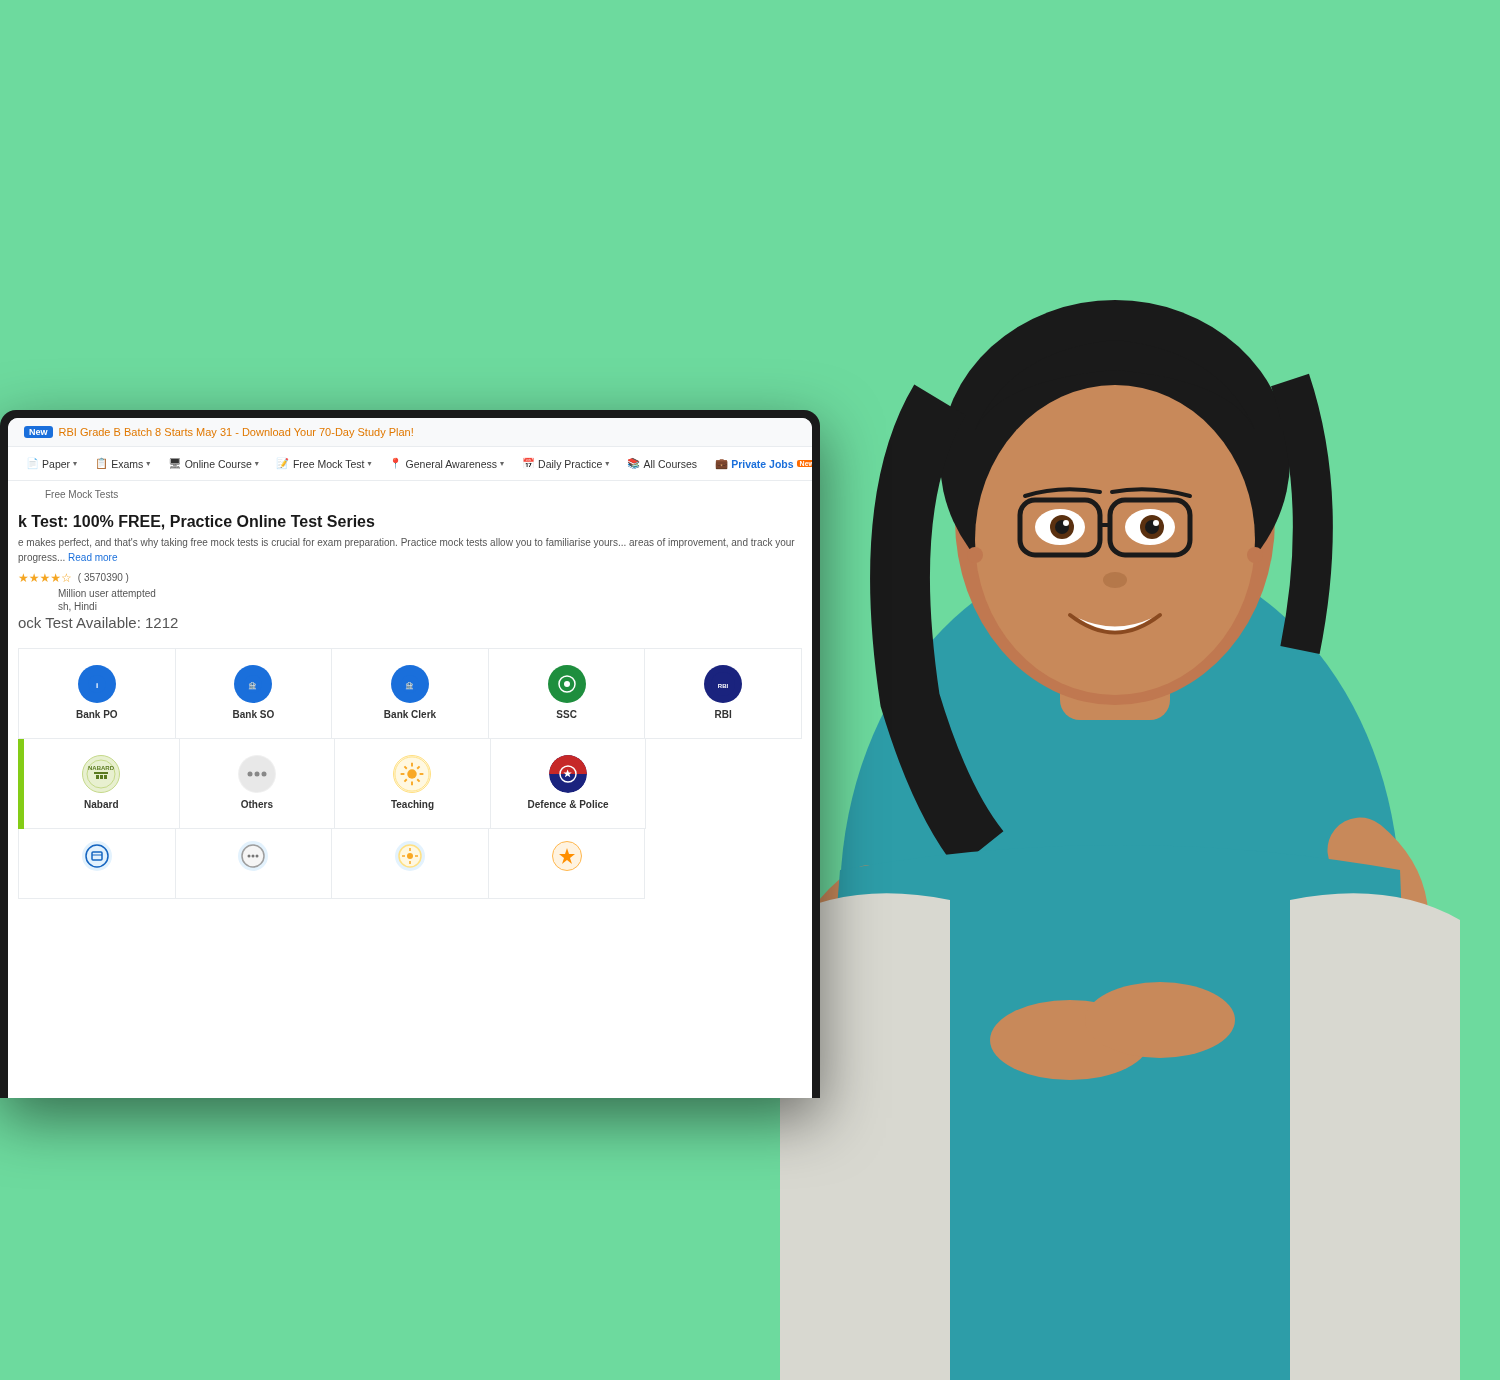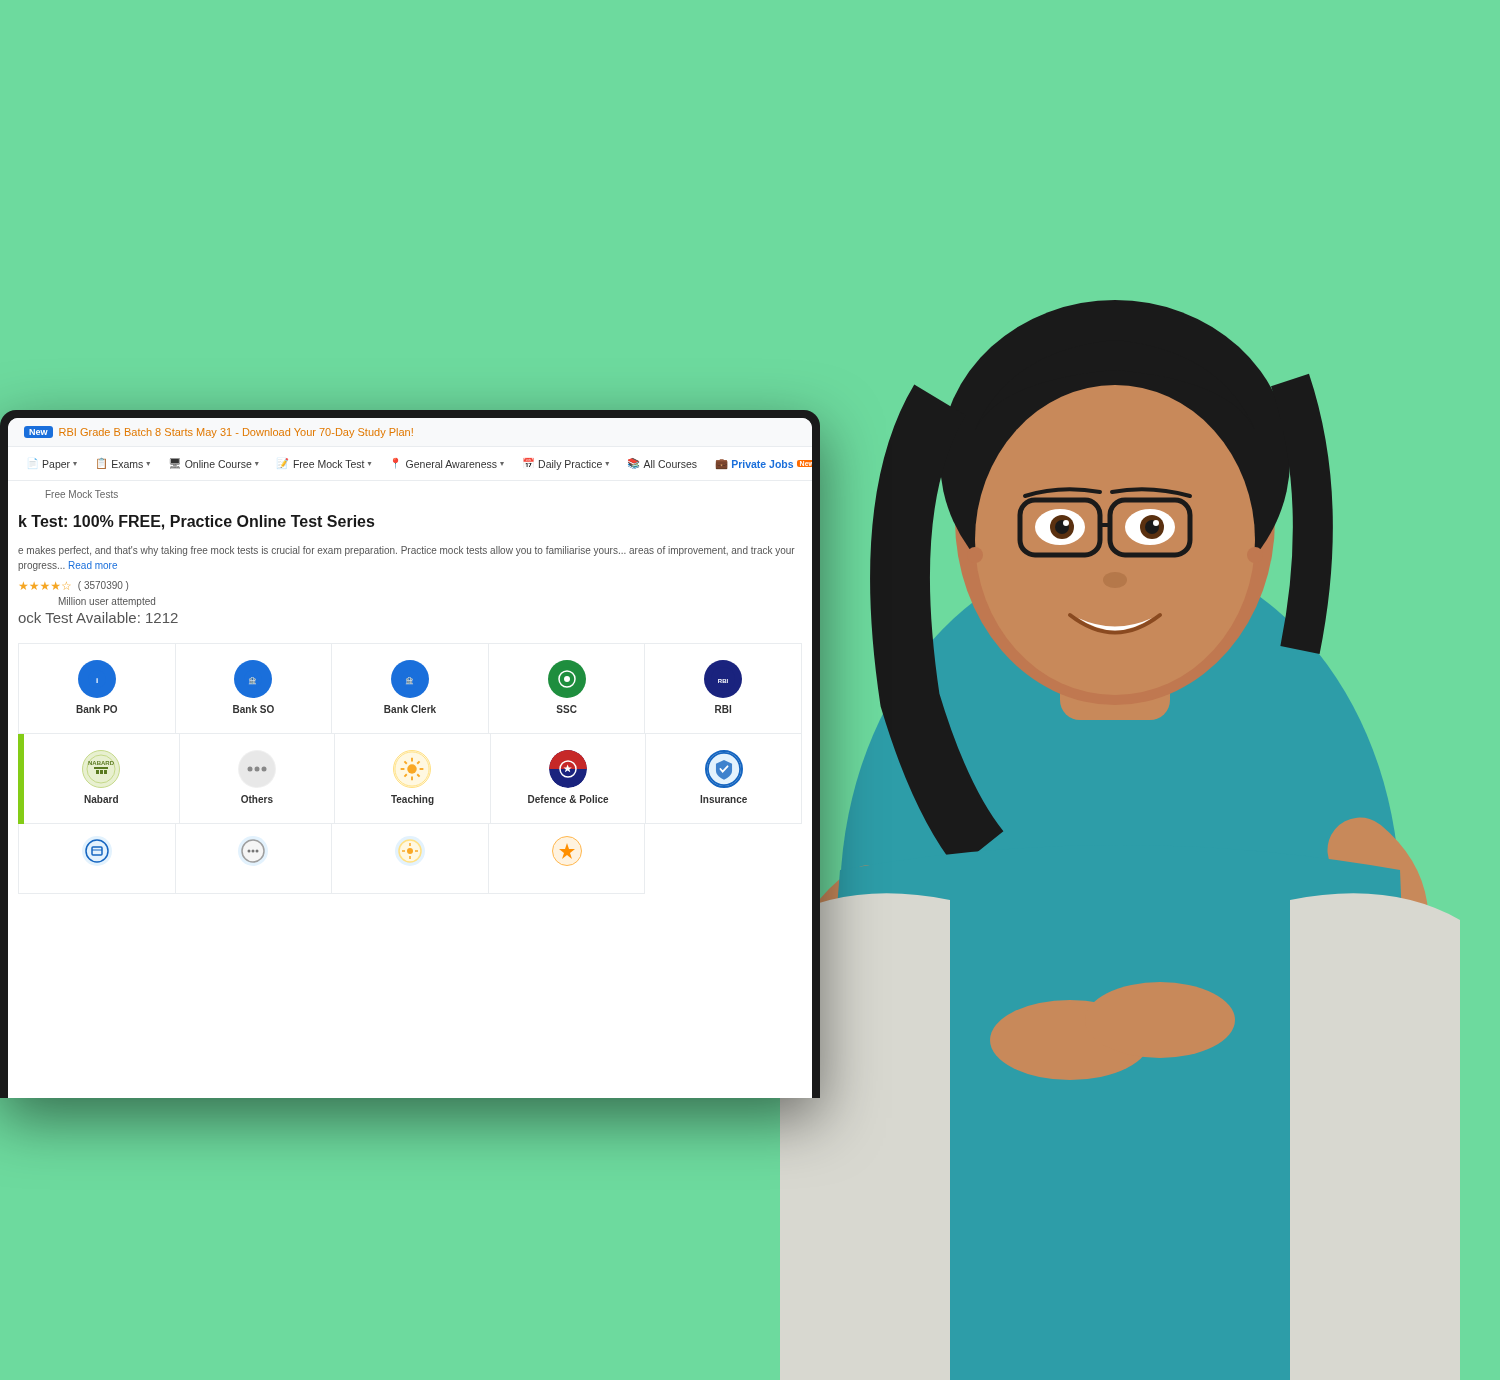--- a/index.html
+++ b/index.html
@@ -162,21 +162,21 @@
     .main-content {
       padding: 8px 10px 10px;
       background: #fff;
       overflow: hidden;
     }
 
     .page-title {
       font-size: 16px;
       font-weight: 700;
       color: #1a1a1a;
-      margin-bottom: 10px;
+      margin-bottom: 2px;
       line-height: 1.3;
     }
 
     .page-description {
       font-size: 10px;
       color: #555;
       line-height: 1.5;
       margin-bottom: 6px;
     }
 
@@ -400,20 +400,21 @@
         <p class="page-description">
           <span>e makes perfect, and that's why taking free mock tests is crucial for exam preparation. Practice mock tests allow you to familiarise yours... areas of improvement, and track your progress...</span>
           <span class="read-more">Read more</span>
         </p>
 
         <div class="rating-row">
           <span class="stars">★★★★☆</span>
           <span class="rating-count">( 3570390 )</span>
         </div>
         <div class="meta-row">Million user attempted</div>
+        <div class="meta-row">sh, Hindi</div>
         <div class="mock-test-row">ock Test Available: 1212</div>
 
         <div class="category-grid">
 
           <div class="category-item">
             <div class="icon-circle-bank-po">
               <svg width="20" height="20" viewBox="0 0 20 20" fill="none">
                 <circle cx="10" cy="10" r="9" fill="#1a6fdb"></circle>
                 <text x="10" y="14" text-anchor="middle" fill="white" font-size="8" font-weight="bold">i</text>
               </svg>
@@ -516,30 +517,20 @@
                 <circle cx="19" cy="19" r="19" fill="#1a237e"></circle>
                 <path d="M 19 0 A 19 19 0 0 1 38 19 L 19 19 Z" fill="#c62828"></path>
                 <path d="M 19 0 A 19 19 0 0 0 0 19 L 19 19 Z" fill="#c62828"></path>
                 <circle cx="19" cy="19" r="8" fill="none" stroke="white" stroke-width="1.5"></circle>
                 <polygon points="19,12 21,17 26,17 22,20 23.5,25 19,22 14.5,25 16,20 12,17 17,17" fill="white" transform="scale(0.6) translate(12,12)"></polygon>
               </svg>
             </div>
             <span class="category-label">Defence &amp; Police</span>
           </div>
 
-          <div class="category-item">
-            <div class="icon-circle-insurance">
-              <svg width="38" height="38" viewBox="0 0 38 38">
-                <circle cx="19" cy="19" r="18" fill="#e3f2fd" stroke="#1565c0" stroke-width="2"></circle>
-                <path d="M 19 9 L 28 13 L 28 21 C 28 26 23 29 19 31 C 15 29 10 26 10 21 L 10 13 Z" fill="#1565c0" opacity="0.8"></path>
-                <path d="M 15 19 L 17.5 22 L 23 16" stroke="white" stroke-width="2" fill="none" stroke-linecap="round"></path>
-              </svg>
-            </div>
-            <span class="category-label">Insurance</span>
-          </div>
         </div>
 
         <div class="bottom-row">
           <div class="bottom-item">
             <div class="partial-icon">
               <svg width="24" height="24" viewBox="0 0 24 24">
                 <circle cx="12" cy="12" r="11" fill="#e3f2fd" stroke="#1565c0" stroke-width="1.5"></circle>
                 <rect x="7" y="8" width="10" height="8" rx="1" fill="none" stroke="#1565c0" stroke-width="1.5"></rect>
                 <line x1="7" y1="11" x2="17" y2="11" stroke="#1565c0" stroke-width="1"></line>
               </svg>

